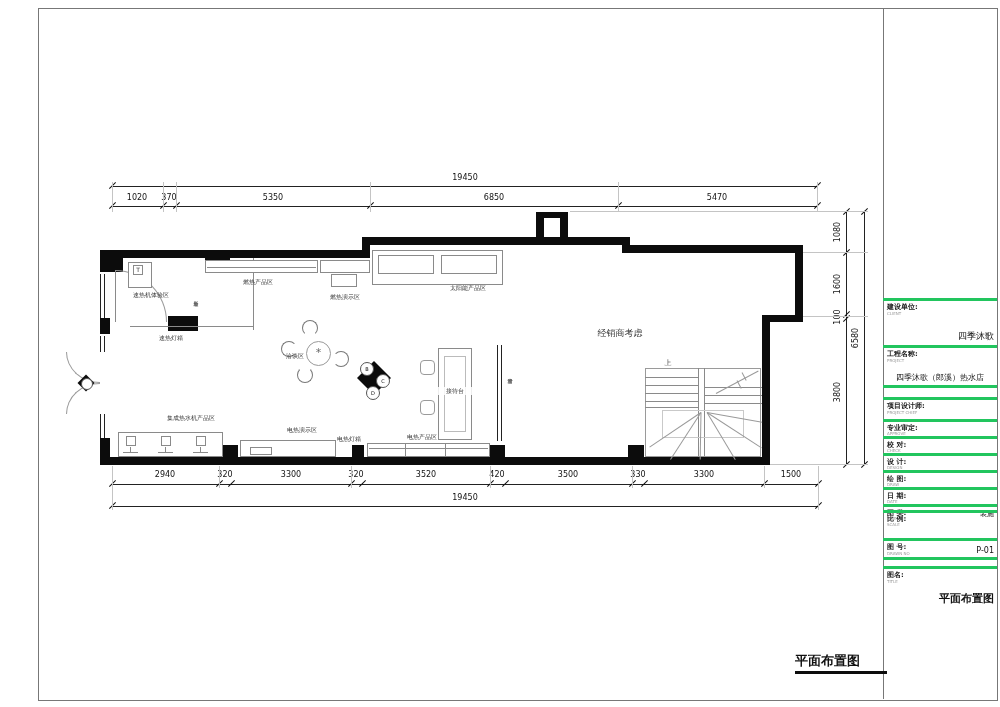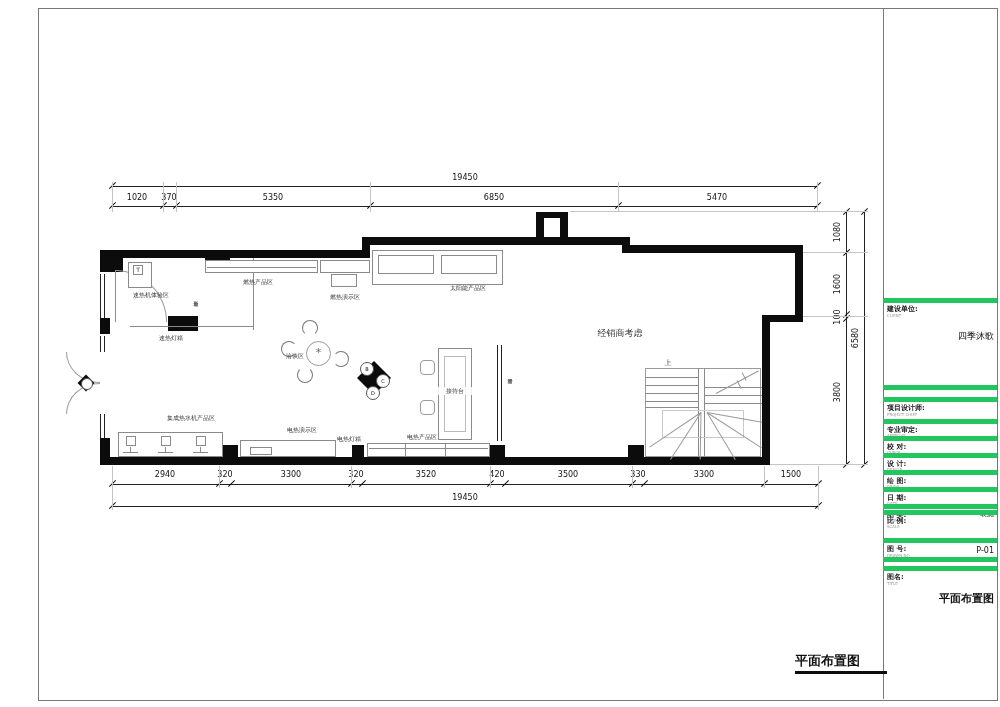--- a/index.html
+++ b/index.html
@@ -18,21 +18,21 @@
   .vt{position:absolute;writing-mode:vertical-rl;font-size:5px;color:#555;line-height:1;}
   .dm{position:absolute;width:40px;height:10px;font-size:8px;text-align:center;color:#111;}
   .dmv{position:absolute;width:40px;height:10px;font-size:8px;text-align:center;color:#111;transform:rotate(-90deg);}
   .tk{position:absolute;width:9px;height:1px;background:#111;transform:rotate(-45deg);}
   .rl{position:absolute;height:1px;background:#9a9a9a;transform-origin:0 50%;}
   .ch{position:absolute;width:16px;height:16px;border:1px solid #777;border-radius:50%;border-top-color:transparent;box-sizing:border-box;}
   .arc-tr{position:absolute;border-top:1px solid #999;border-right:1px solid #999;border-top-right-radius:100%;box-sizing:border-box;}
   .arc-bl{position:absolute;border-bottom:1px solid #999;border-left:1px solid #999;border-bottom-left-radius:100%;box-sizing:border-box;}
   .arc-tl{position:absolute;border-top:1px solid #999;border-left:1px solid #999;border-top-left-radius:100%;box-sizing:border-box;}
   .ecirc{position:absolute;border:1px solid #555;border-radius:50%;background:#fff;font-size:5px;text-align:center;color:#111;}
-  .tbrow{position:absolute;left:0;width:114px;border-top:5px solid #22c55e;box-sizing:border-box;}
+  .tbrow{position:absolute;left:0;width:114px;border-top:3px solid #22c55e;box-sizing:border-box;}
   .tbl{position:absolute;left:4px;top:1px;font-size:7px;font-weight:bold;color:#222;white-space:nowrap;}
   .tbs{position:absolute;left:4px;top:10px;font-size:4px;color:#999;white-space:nowrap;}
   .tbv{position:absolute;right:3px;bottom:2px;font-size:9px;color:#111;white-space:nowrap;}
 </style>
 </head>
 <body>
 
 <div id="sheet">
 
   <div class="a" style="left:38px;top:8px;width:958px;height:691px;border:1px solid #777;"></div>
@@ -238,20 +238,25 @@
 
   <div class="a" style="left:795px;top:652px;width:88px;font-size:13px;font-weight:bold;color:#111;">平面布置图</div>
   <div class="w" style="left:795px;top:671px;width:92px;height:3px;"></div>
 
   <div class="a" style="left:883px;top:298px;width:114px;height:401px;">
     <div class="tbrow" style="top:0;height:47px;">
       <span class="tbl">建设单位:</span>
       <span class="tbs">CLIENT</span>
       <span class="tbv">四季沐歌</span>
     </div>
+    <div class="tbrow" style="top:47px;height:40px;">
+      <span class="tbl">工程名称:</span>
+      <span class="tbs">PROJECT</span>
+      <span class="tbv" style="font-size:8px;left:2px;right:2px;text-align:center;">四季沐歌（郎溪）热水店</span>
+    </div>
     <div class="tbrow" style="top:87px;height:12px;"></div>
     <div class="tbrow" style="top:99px;height:22px;">
       <span class="tbl">项目设计师:</span>
       <span class="tbs">PROJECT CHIEF</span>
     </div>
     <div class="tbrow" style="top:121px;height:17px;">
       <span class="tbl">专业审定:</span>
       <span class="tbs" style="top:9px;">APPROVE</span>
     </div>
     <div class="tbrow" style="top:138px;height:17px;">

